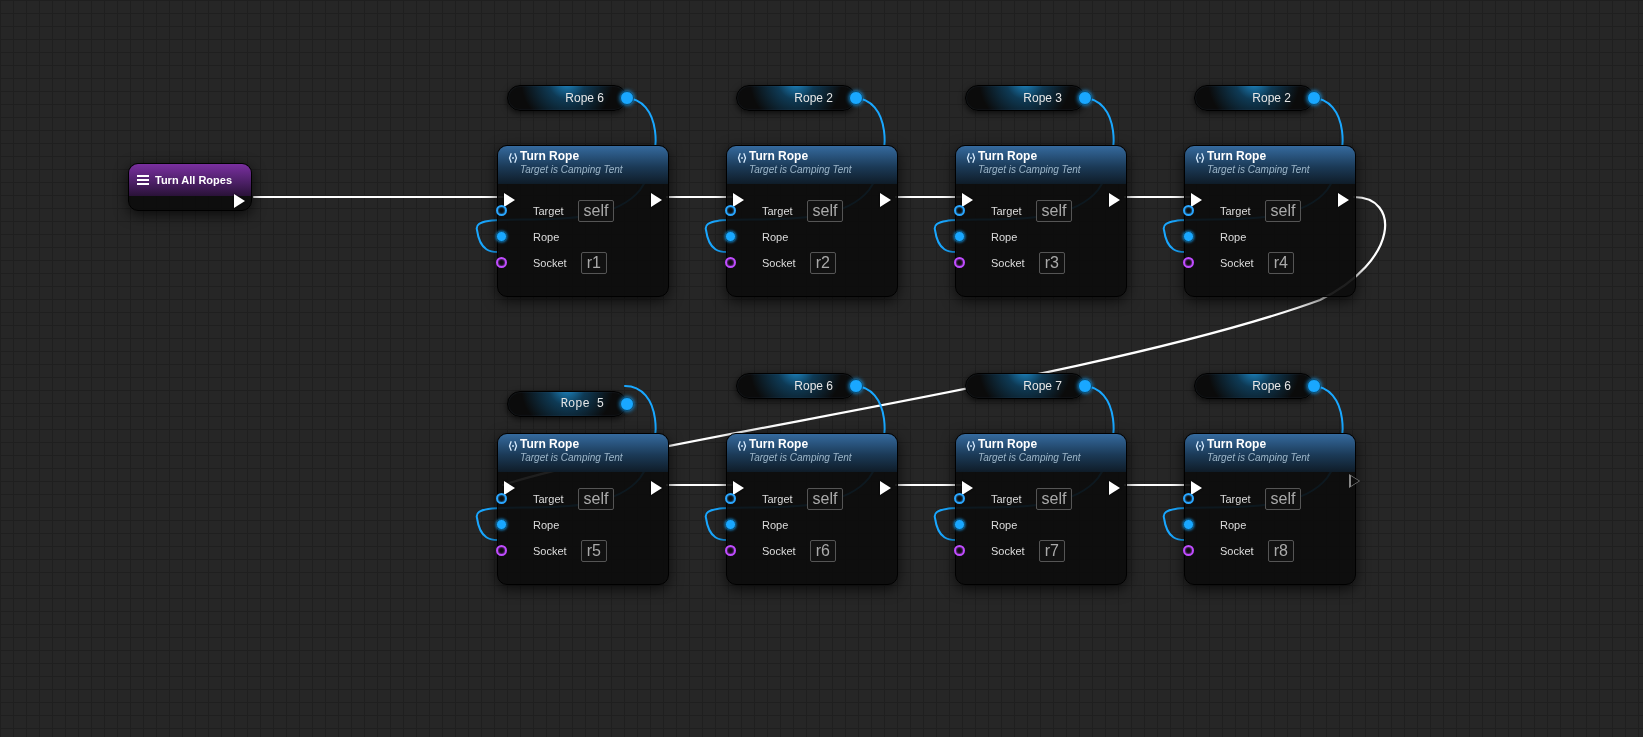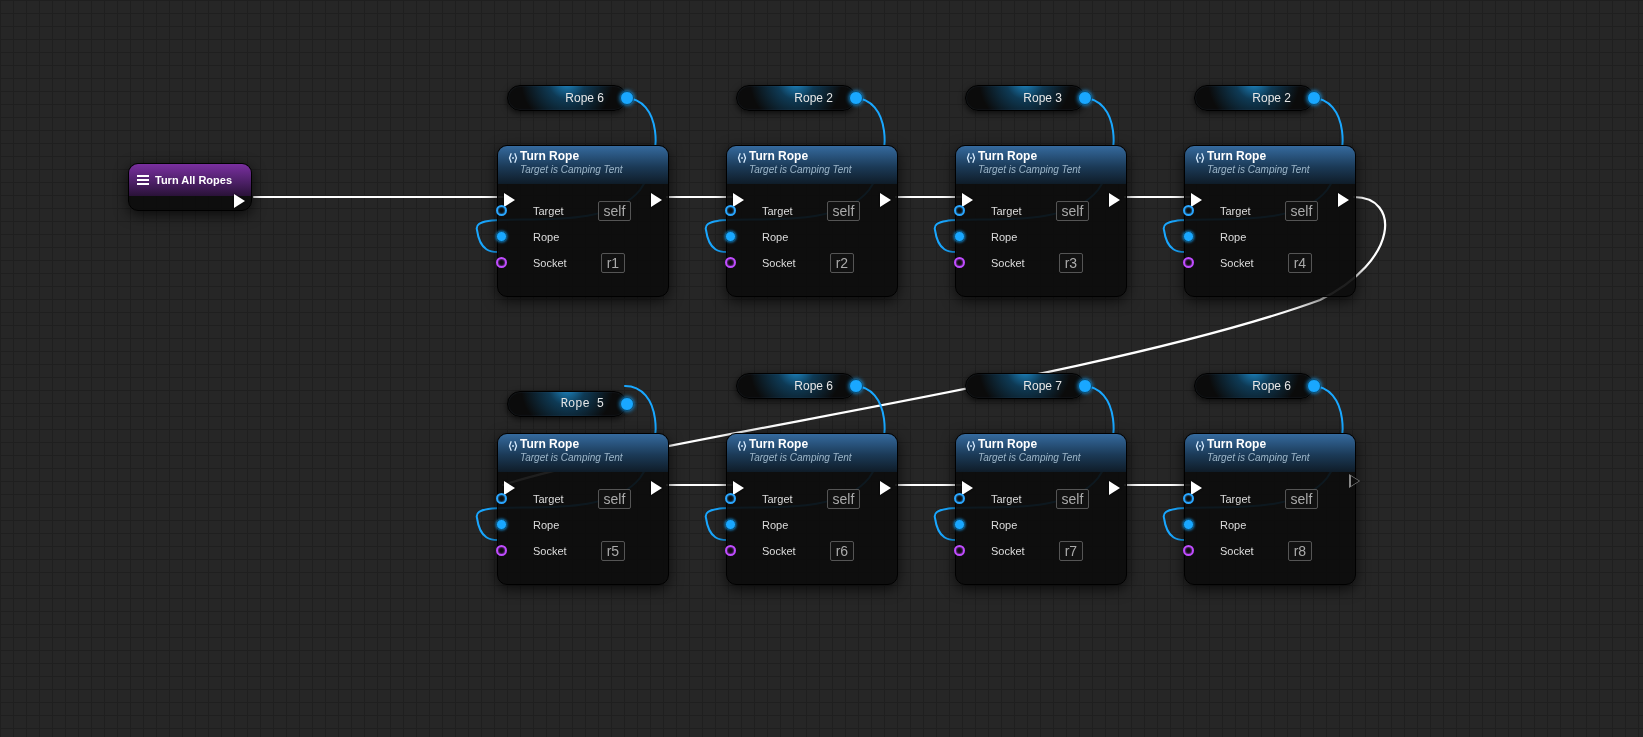--- a/index.html
+++ b/index.html
@@ -69,21 +69,21 @@
     margin-top: 2px;
     width: 14px; height: 14px;
     color: #d8ecff;
   }
   .func-node .hdr .titles { line-height: 14px; }
   .func-node .hdr .t1 { font-size: 12px; font-weight: 600; color:#fff; }
   .func-node .hdr .t2 { font-size: 10px; font-style: italic; color: #9db6c9; }
   .func-node .body { position: relative; padding: 8px 10px 8px 10px; font-size: 11px; }
   .row { display:flex; align-items:center; height:26px; gap:14px; }
   .row .lbl { color:#dcdcdc; font-size:11px; }
-  .box { border:1px solid #555; background:#111; color:#aaa; font-size:14px; padding:1px 5px; border-radius:2px;margin-left:20px; }
+  .box { border:1px solid #555; background:#111; color:#aaa; font-size:16px; padding:1px 5px; border-radius:2px; }
 
   
   .exec-in, .exec-out { position:absolute; top:47px; }
   .exec-in { left:6px; }
   .exec-out { right:6px; }
   .exec-tri {
     width:0;height:0;
     border-top:7px solid transparent;
     border-bottom:7px solid transparent;
     border-left:11px solid #fff;

